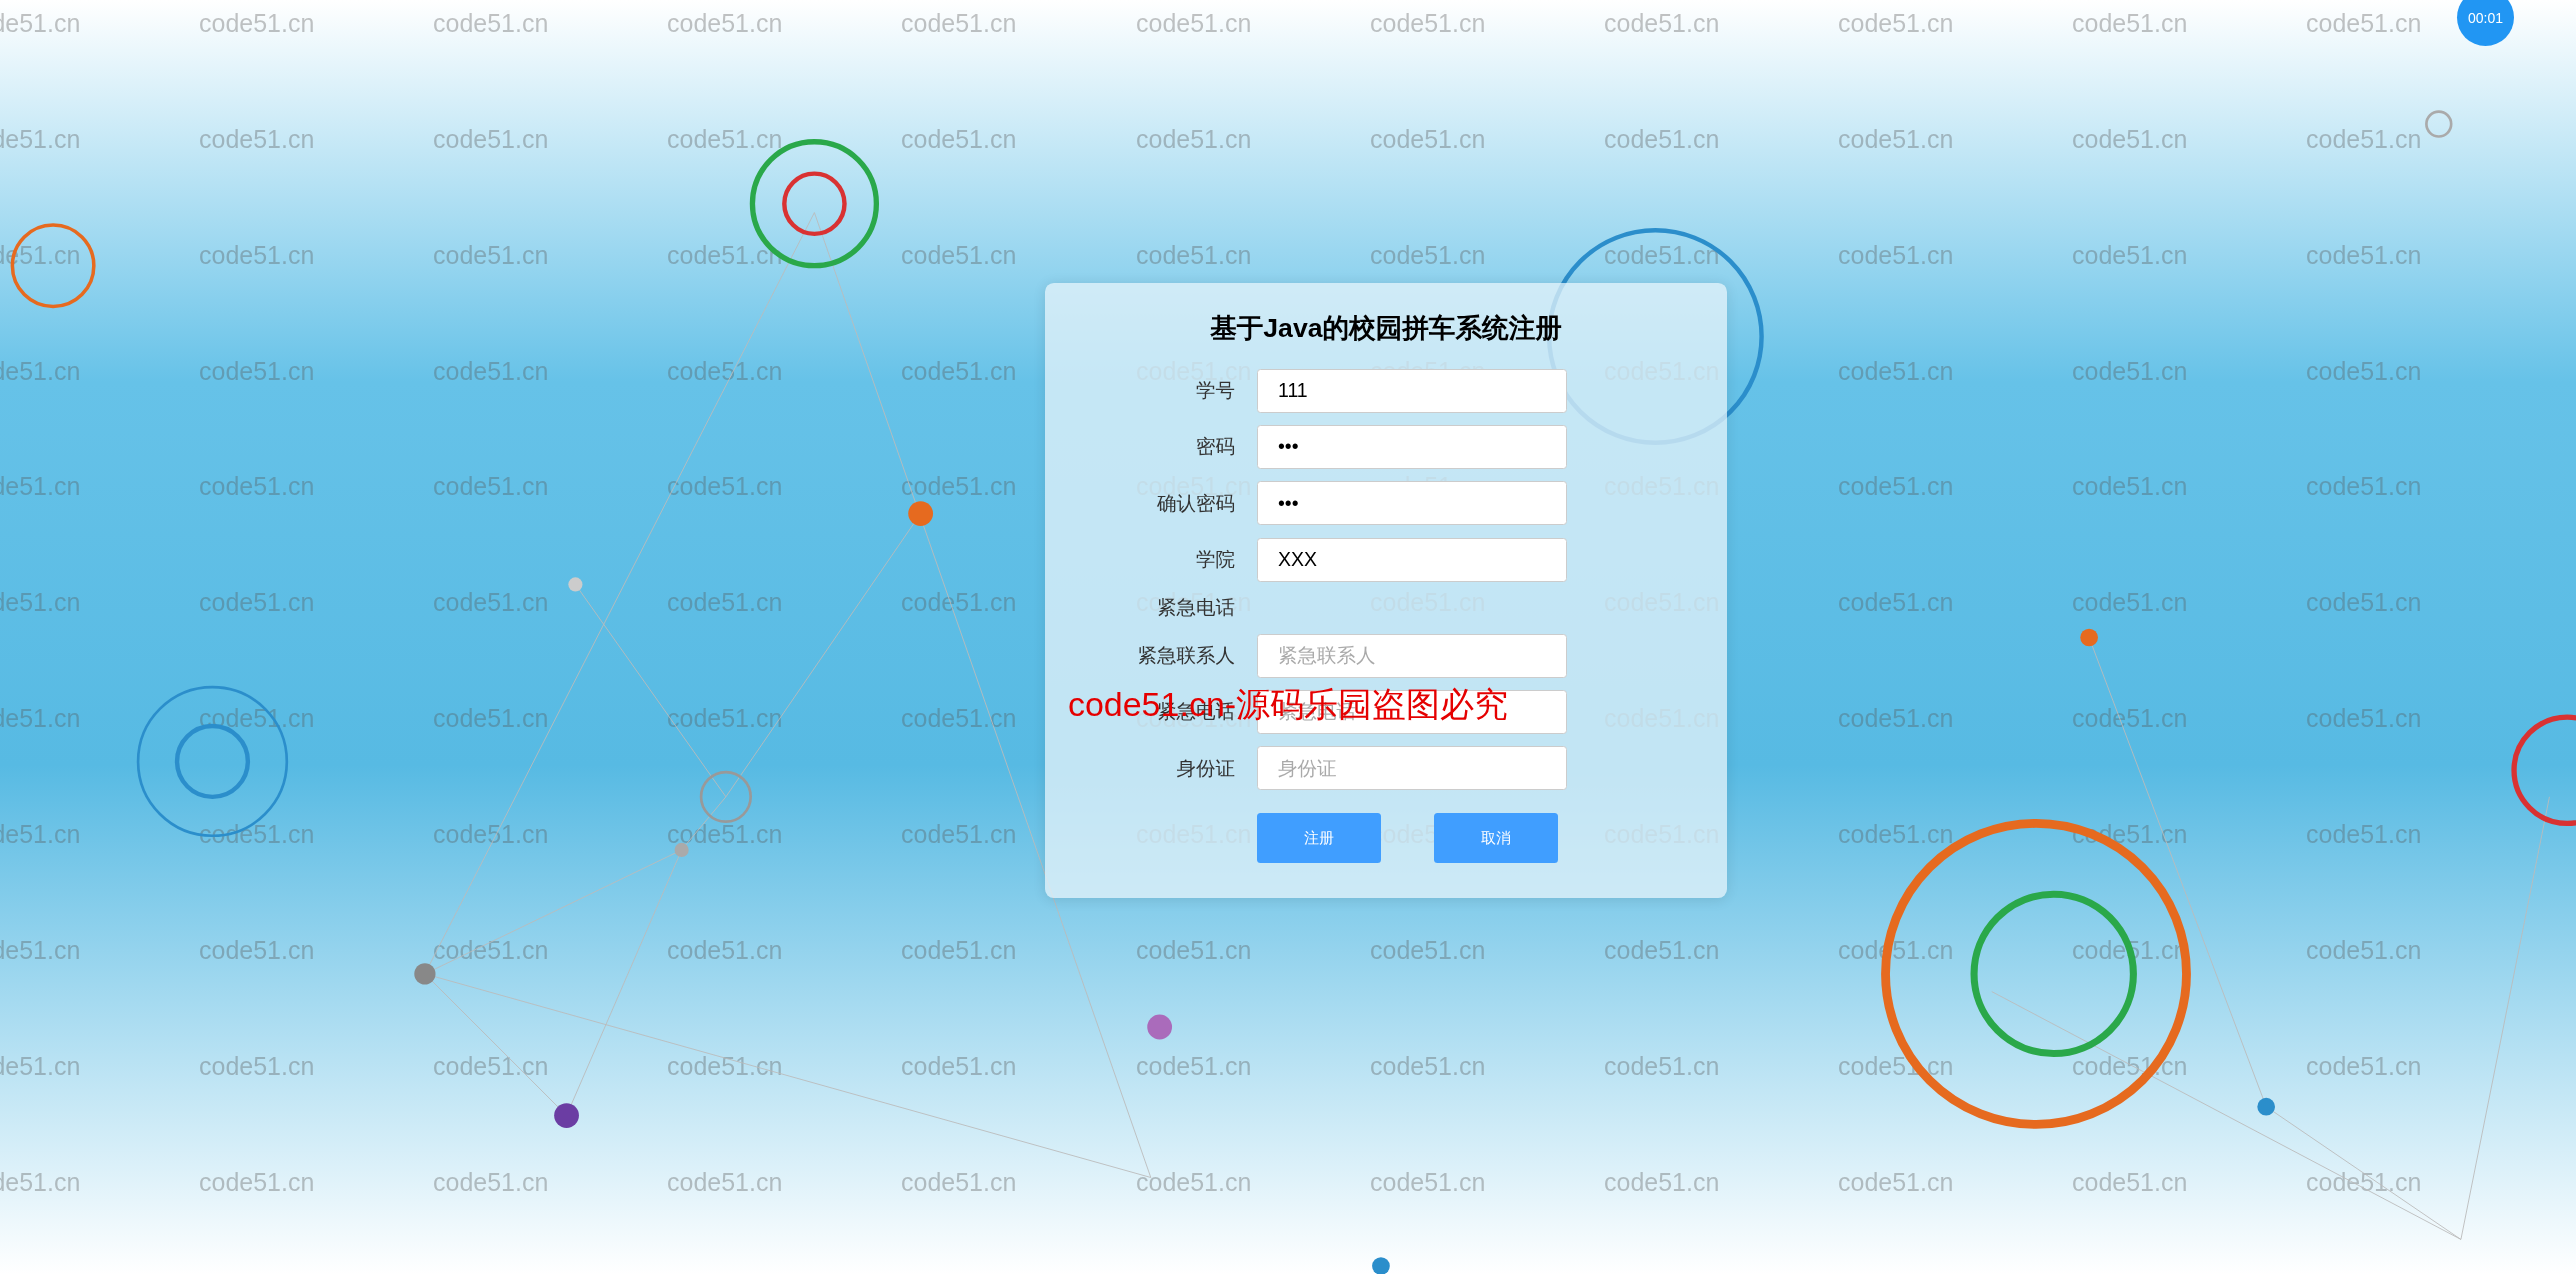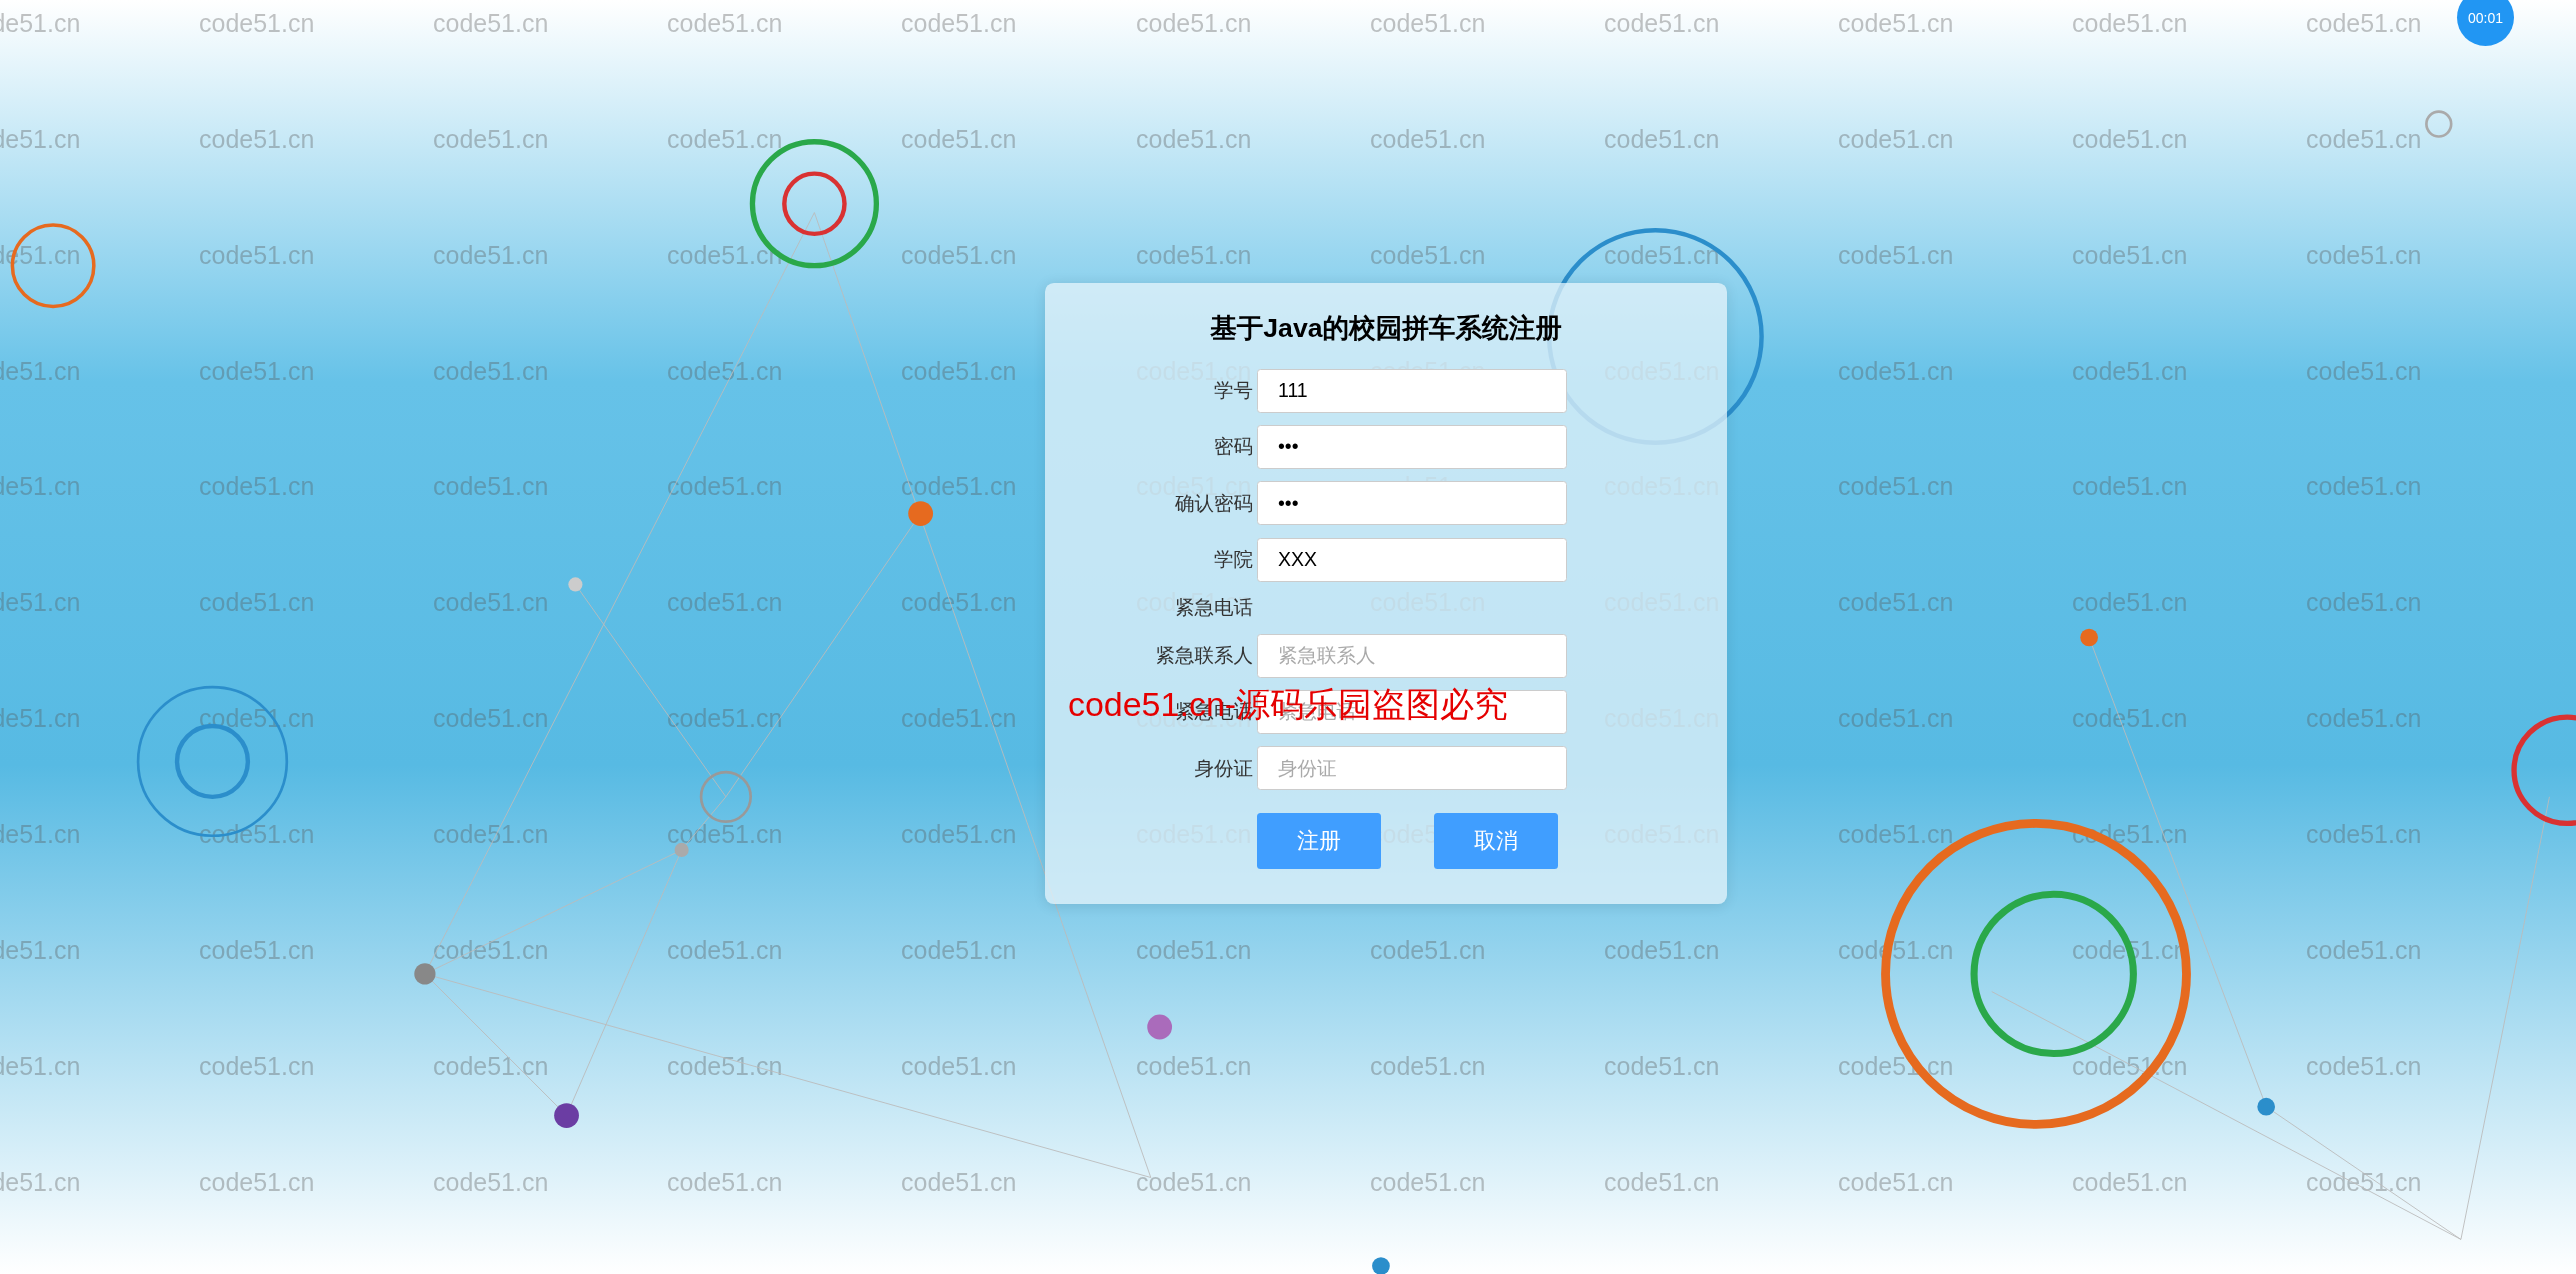--- a/index.html
+++ b/index.html
@@ -48,47 +48,47 @@
 .form-row {
   display: flex;
   align-items: center;
   margin-bottom: 12.4px;
 }
 .form-label {
   width: 177px;
   text-align: right;
   font-size: 19.5px;
   color: #333;
-  padding-right: 4px;
+  padding-right: 22px;
 }
 .form-input {
   flex: 0 0 310px;
   height: 44px;
   border: 0.9px solid #ccc;
   border-radius: 3.5px;
   padding: 0 20px;
   font-size: 19.5px;
   background: #fff;
   outline: none;
 }
 .form-input::placeholder { color: #aaa; }
 .btn-row {
   display: flex;
   gap: 53px;
   margin-top: 23px;
   padding-left: 177px;
 }
 .btn {
   width: 124px;
-  height: 56px;
+  height: 50px;
   background: #409eff;
   color: #fff;
   border: none;
   border-radius: 3.5px;
-  font-size: 22px;
+  font-size: 15px;
   cursor: pointer;
 }
 .center-warning {
   position: absolute;
   left: 50%;
   top: 682px;
   transform: translateX(-50%);
   color: #e50000;
   font-size: 34px;
   font-weight: 500;

